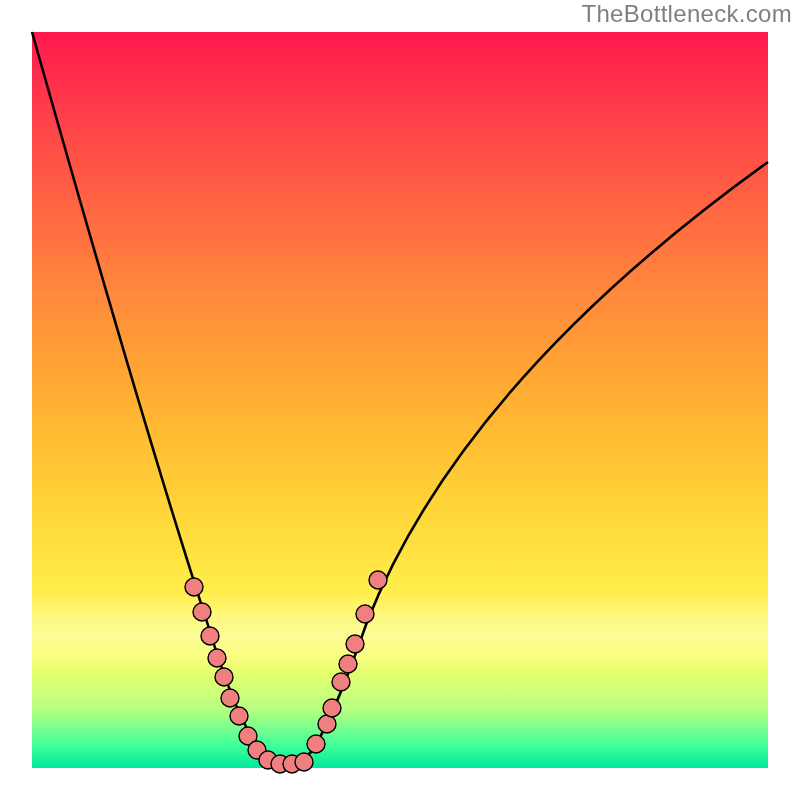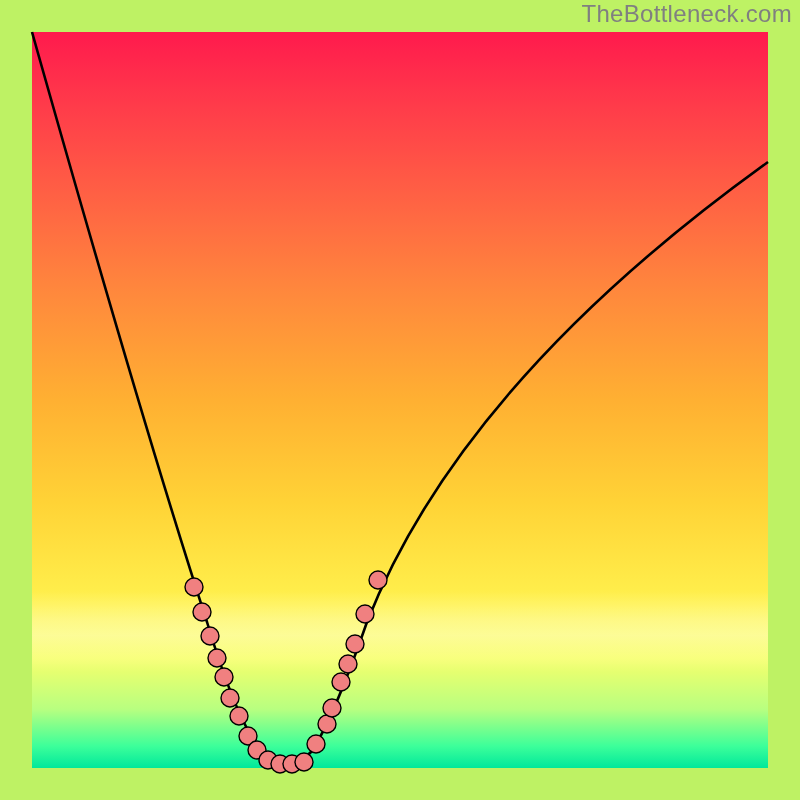--- a/index.html
+++ b/index.html
@@ -10,21 +10,21 @@
     background: #000;
     overflow: hidden;
     font-family: Arial, Helvetica, sans-serif;
   }
   .frame {
     position: absolute;
     top: 0;
     left: 0;
     width: 800px;
     height: 800px;
-    background: #bef264;
+    background: #ffffff;
   }
   .plot-area {
     position: absolute;
     top: 32px;
     left: 32px;
     width: 736px;
     height: 736px;
     background: linear-gradient(to bottom,
       #ff1a4d 0%,
       #ff3b4a 10%,

